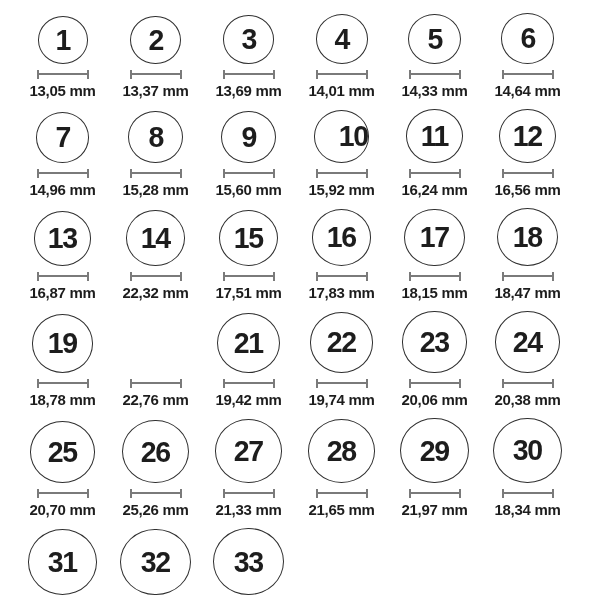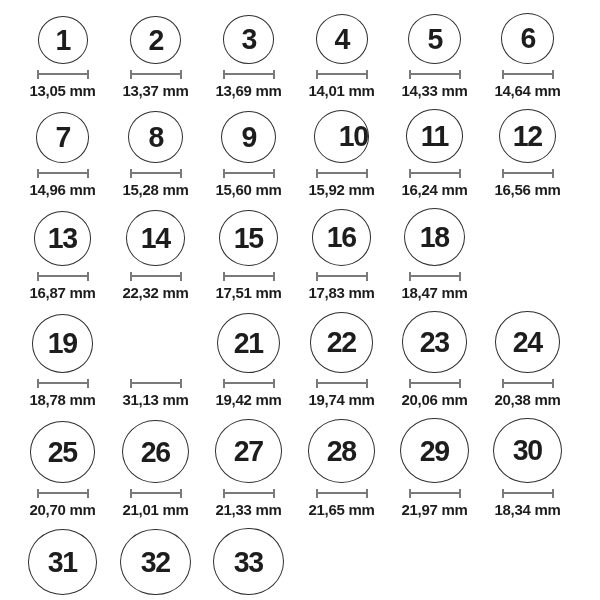--- a/index.html
+++ b/index.html
@@ -189,38 +189,45 @@
         <div class="label">17,51 mm</div>
       </div>
       <div class="cell">
         <div class="circle" style="width: 59.8px; height: 56.8px;">
           <span class="num">16</span>
         </div>
         <div class="bracket"></div>
         <div class="label">17,83 mm</div>
       </div>
       <div class="cell">
+        <div class="circle" style="width: 60.4px; height: 57.4px;">
+          <span class="num">17</span>
+        </div>
+        <div class="bracket"></div>
+        <div class="label">18,15 mm</div>
+      </div>
+      <div class="cell">
         <div class="circle" style="width: 61px; height: 58px;">
           <span class="num">18</span>
         </div>
         <div class="bracket"></div>
         <div class="label">18,47 mm</div>
       </div>
     </div>
     <div class="row">
       <div class="cell">
         <div class="circle" style="width: 61.7px; height: 58.6px; text-align: center;">
           <span class="num">19</span>
         </div>
         <div class="bracket"></div>
         <div class="label">18,78 mm</div>
       </div>
       <div class="cell">
         <div class="bracket"></div>
-        <div class="label">31,13 mm</div>
+        <div class="label">22,76 mm</div>
       </div>
       <div class="cell">
         <div class="circle" style="width: 63px; height: 59.8px;">
           <span class="num">21</span>
         </div>
         <div class="bracket"></div>
         <div class="label">19,42 mm</div>
       </div>
       <div class="cell">
         <div class="circle" style="width: 63.6px; height: 60.5px;">
@@ -250,21 +257,21 @@
           <span class="num">25</span>
         </div>
         <div class="bracket"></div>
         <div class="label">20,70 mm</div>
       </div>
       <div class="cell">
         <div class="circle" style="width: 66.3px; height: 62.9px;">
           <span class="num">26</span>
         </div>
         <div class="bracket"></div>
-        <div class="label">21,01 mm</div>
+        <div class="label">25,26 mm</div>
       </div>
       <div class="cell">
         <div class="circle" style="width: 66.9px; height: 63.6px;">
           <span class="num">27</span>
         </div>
         <div class="bracket"></div>
         <div class="label">21,33 mm</div>
       </div>
       <div class="cell">
         <div class="circle" style="width: 67.5px; height: 64.2px;">

